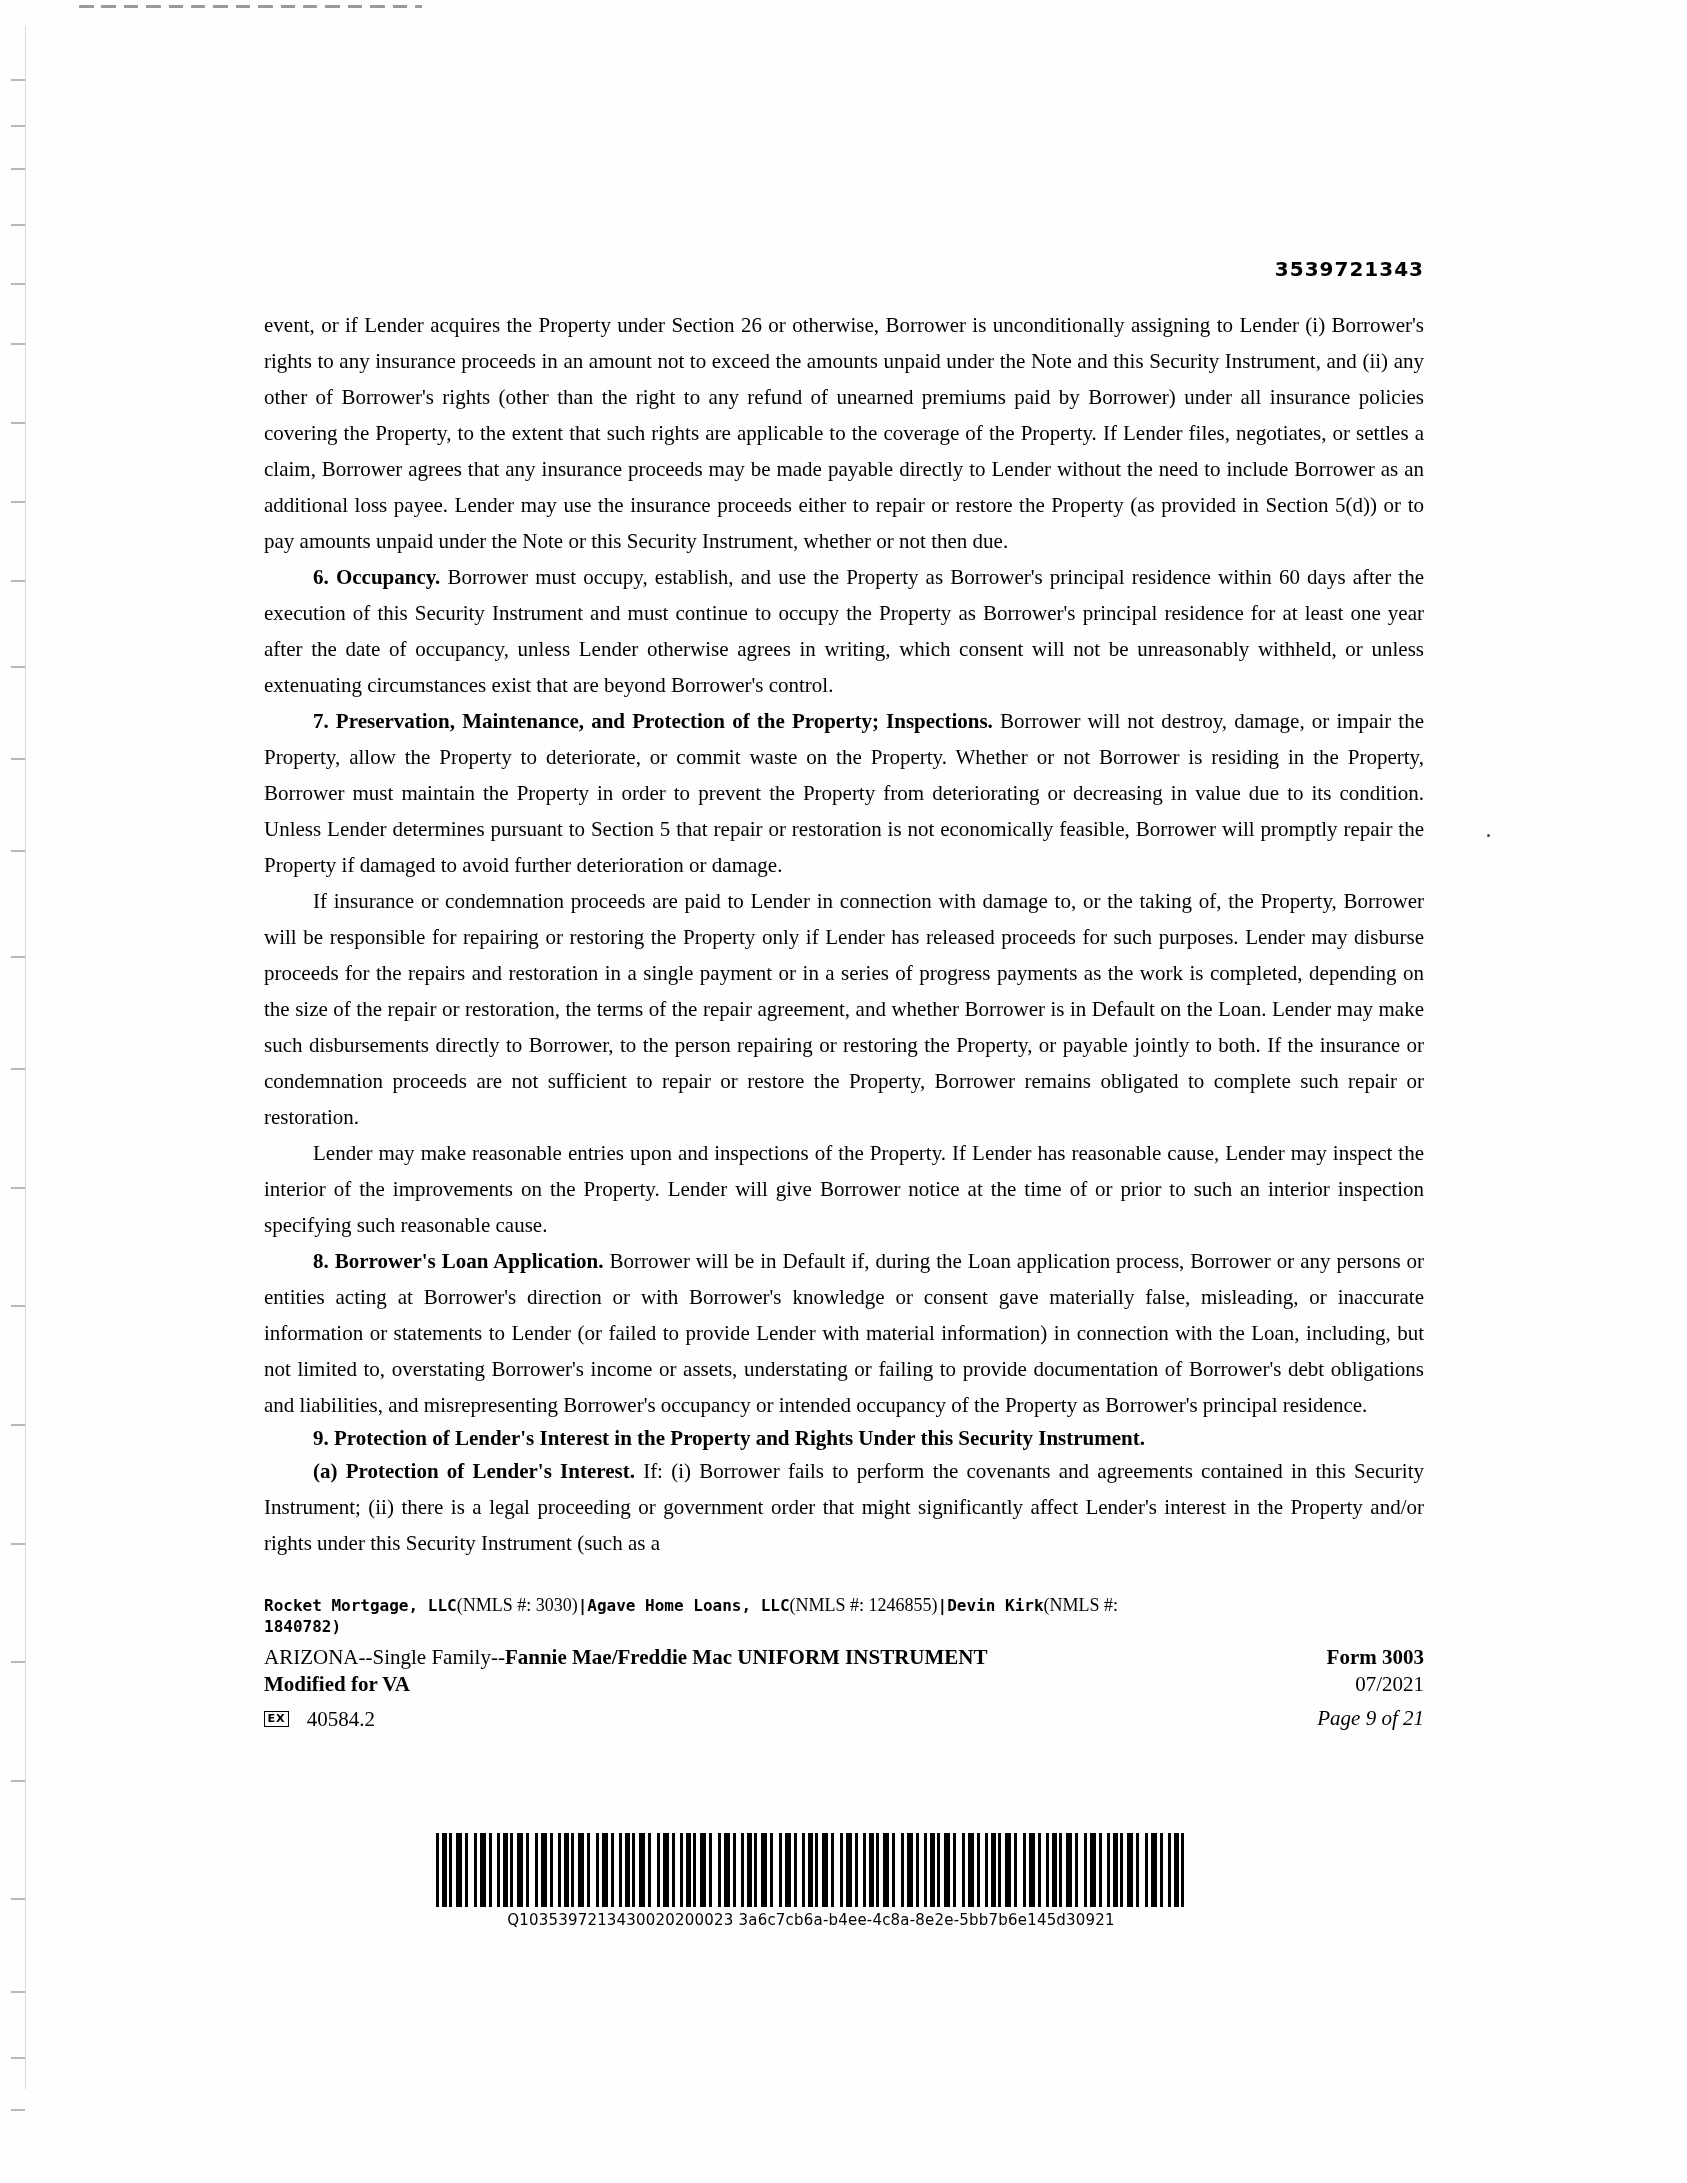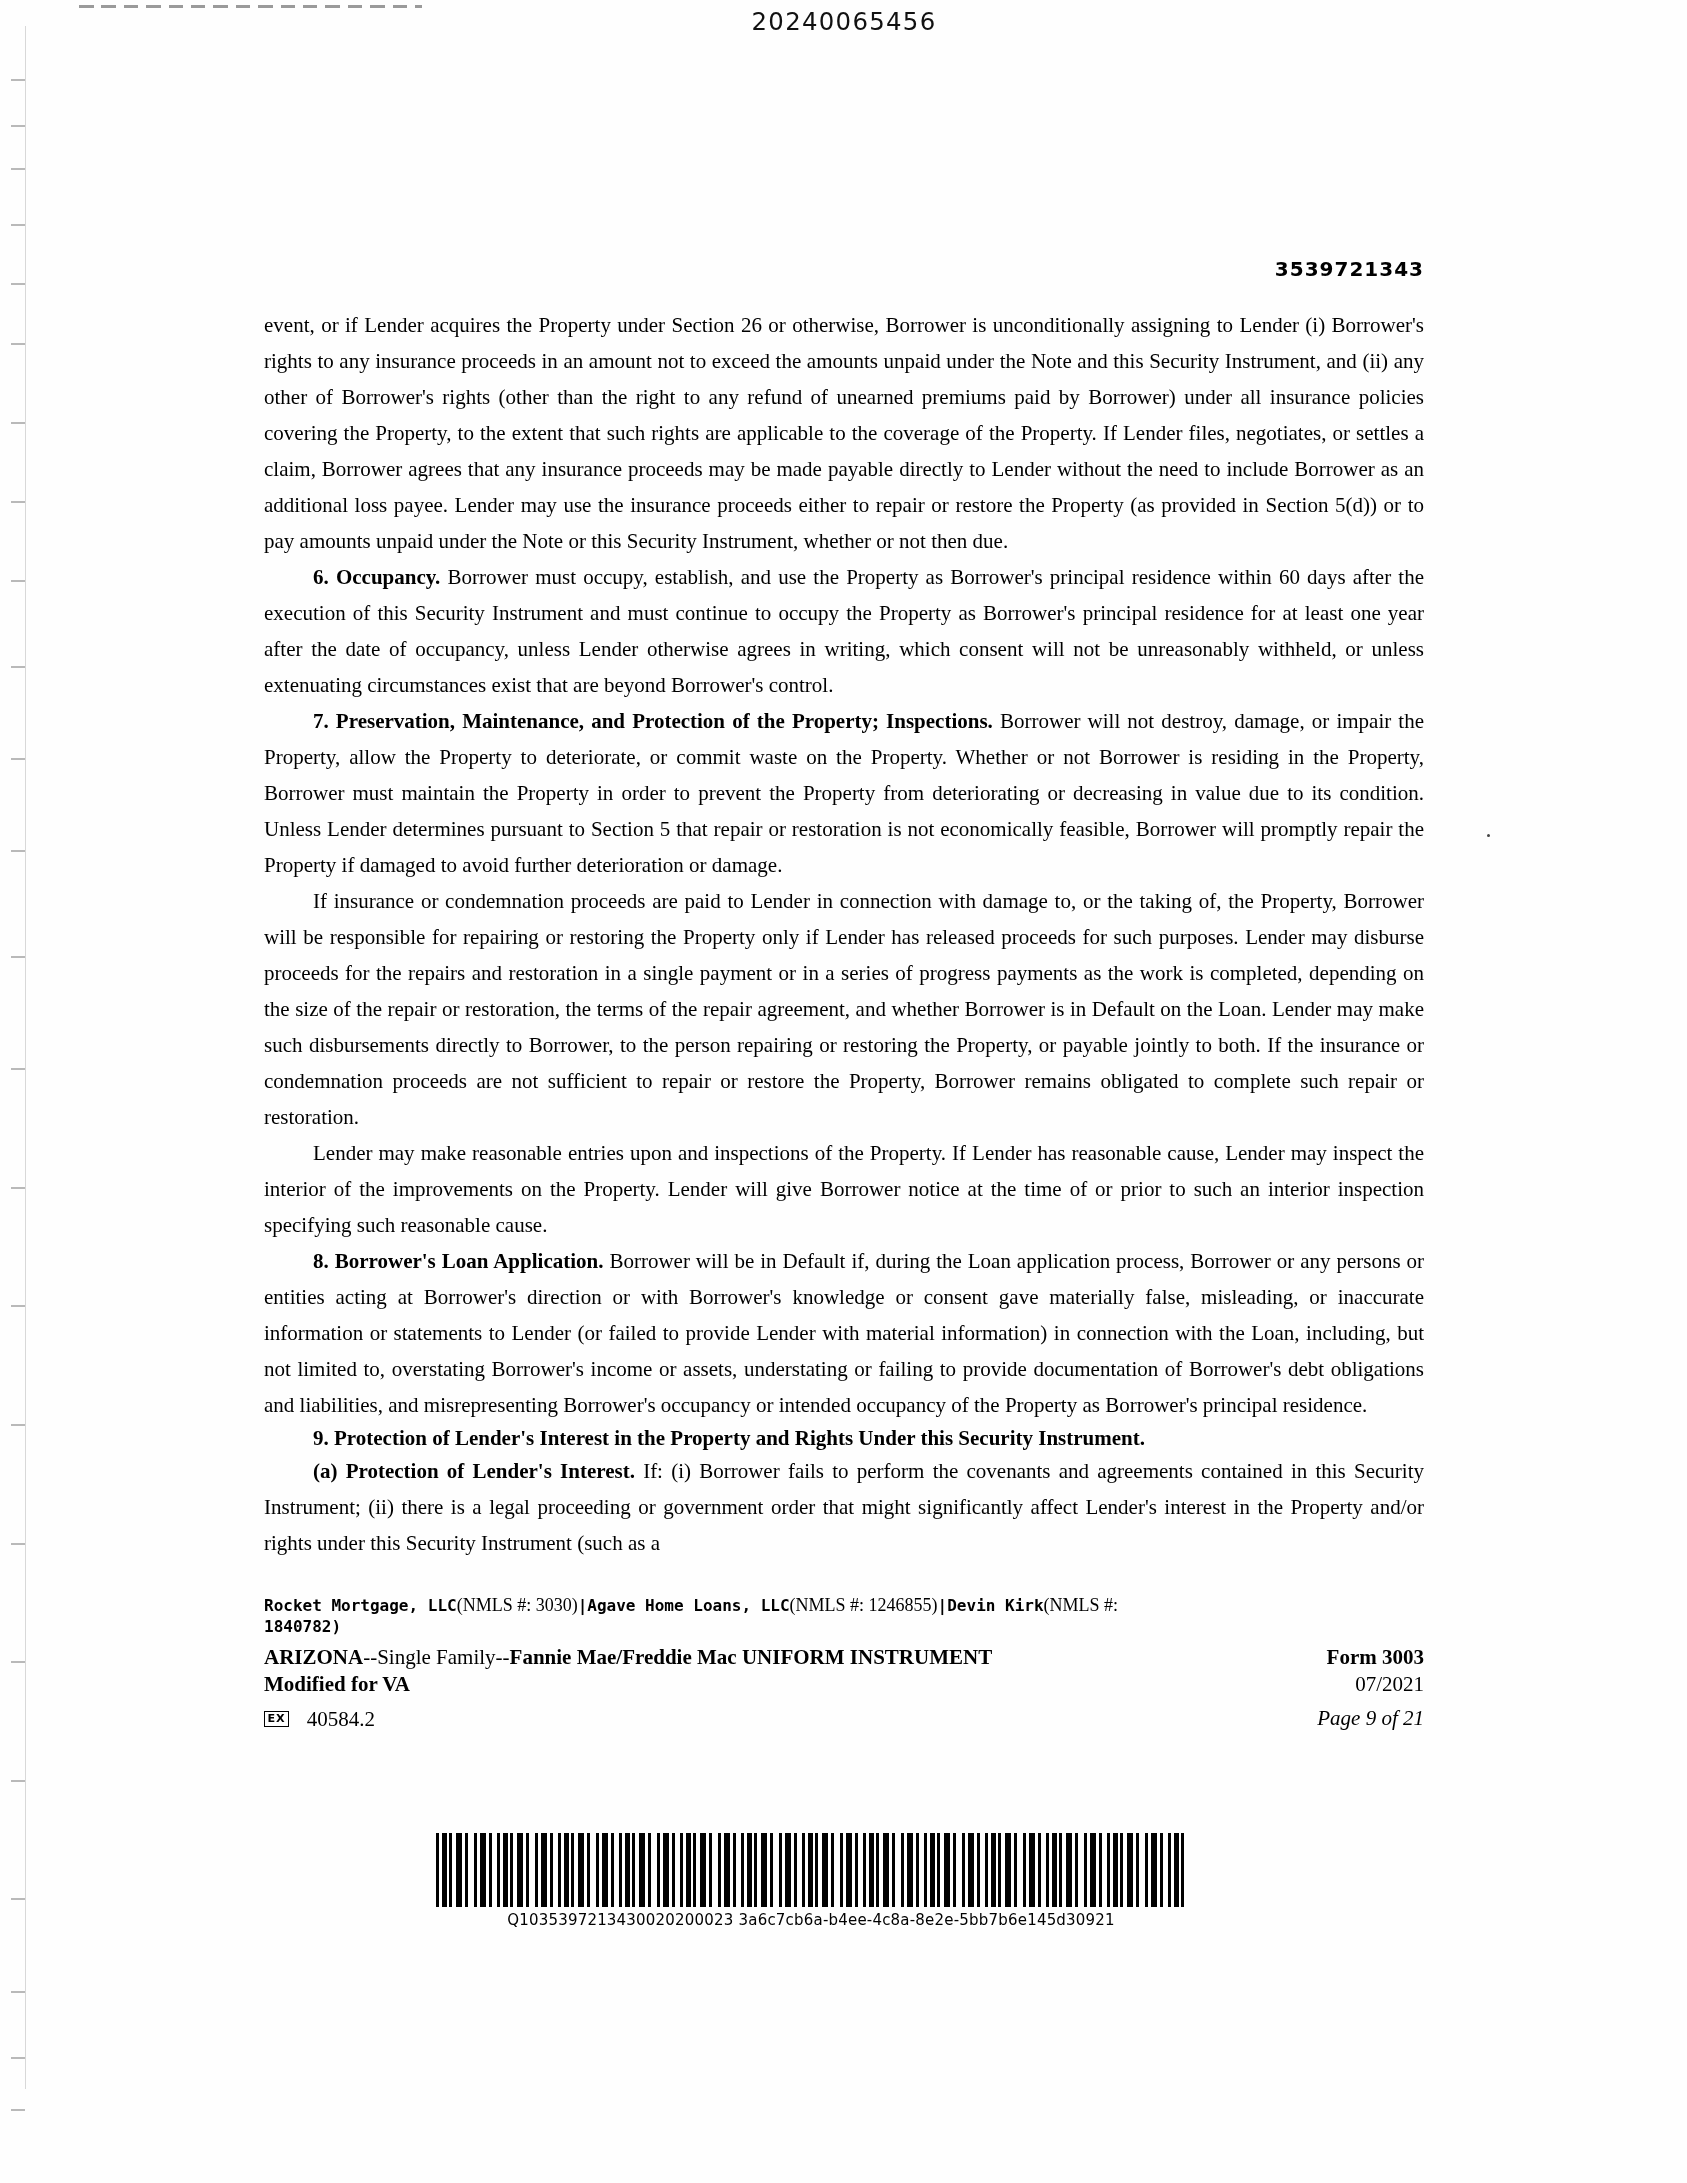--- a/index.html
+++ b/index.html
@@ -141,21 +141,21 @@
     display: flex;
     justify-content: space-between;
     align-items: flex-end;
     margin-top: 6.6px;
   }
   .form-left {
     font-size: 21px;
     line-height: 27px;
   }
   .form-left .state {
-    font-weight: bold;
+    font-weight: normal;
     margin-top: 20px;
   }
   .form-left .mid {
     font-weight: normal;
   }
   .form-left .bold2 { font-weight: bold; }
   .form-right {
     text-align: right;
     font-size: 21px;
     line-height: 27px;
@@ -206,21 +206,20 @@
     font-size: 15px;
     letter-spacing: 0.2px;
     margin-top: 4px;
   }
 </style>
 </head>
 <body>
 
 <div class="page">
 
-  <div class="doc-number">20240065456</div>
   <div class="top-dashes"></div>
 
   <div class="scan-edge">
     <i style="top:79px"></i>
       <i style="top:125px"></i>
       <i style="top:168px"></i>
     <i style="top:224px"></i>
       <i style="top:283px"></i>
       <i style="top:343px"></i>
     <i style="top:422px"></i>

